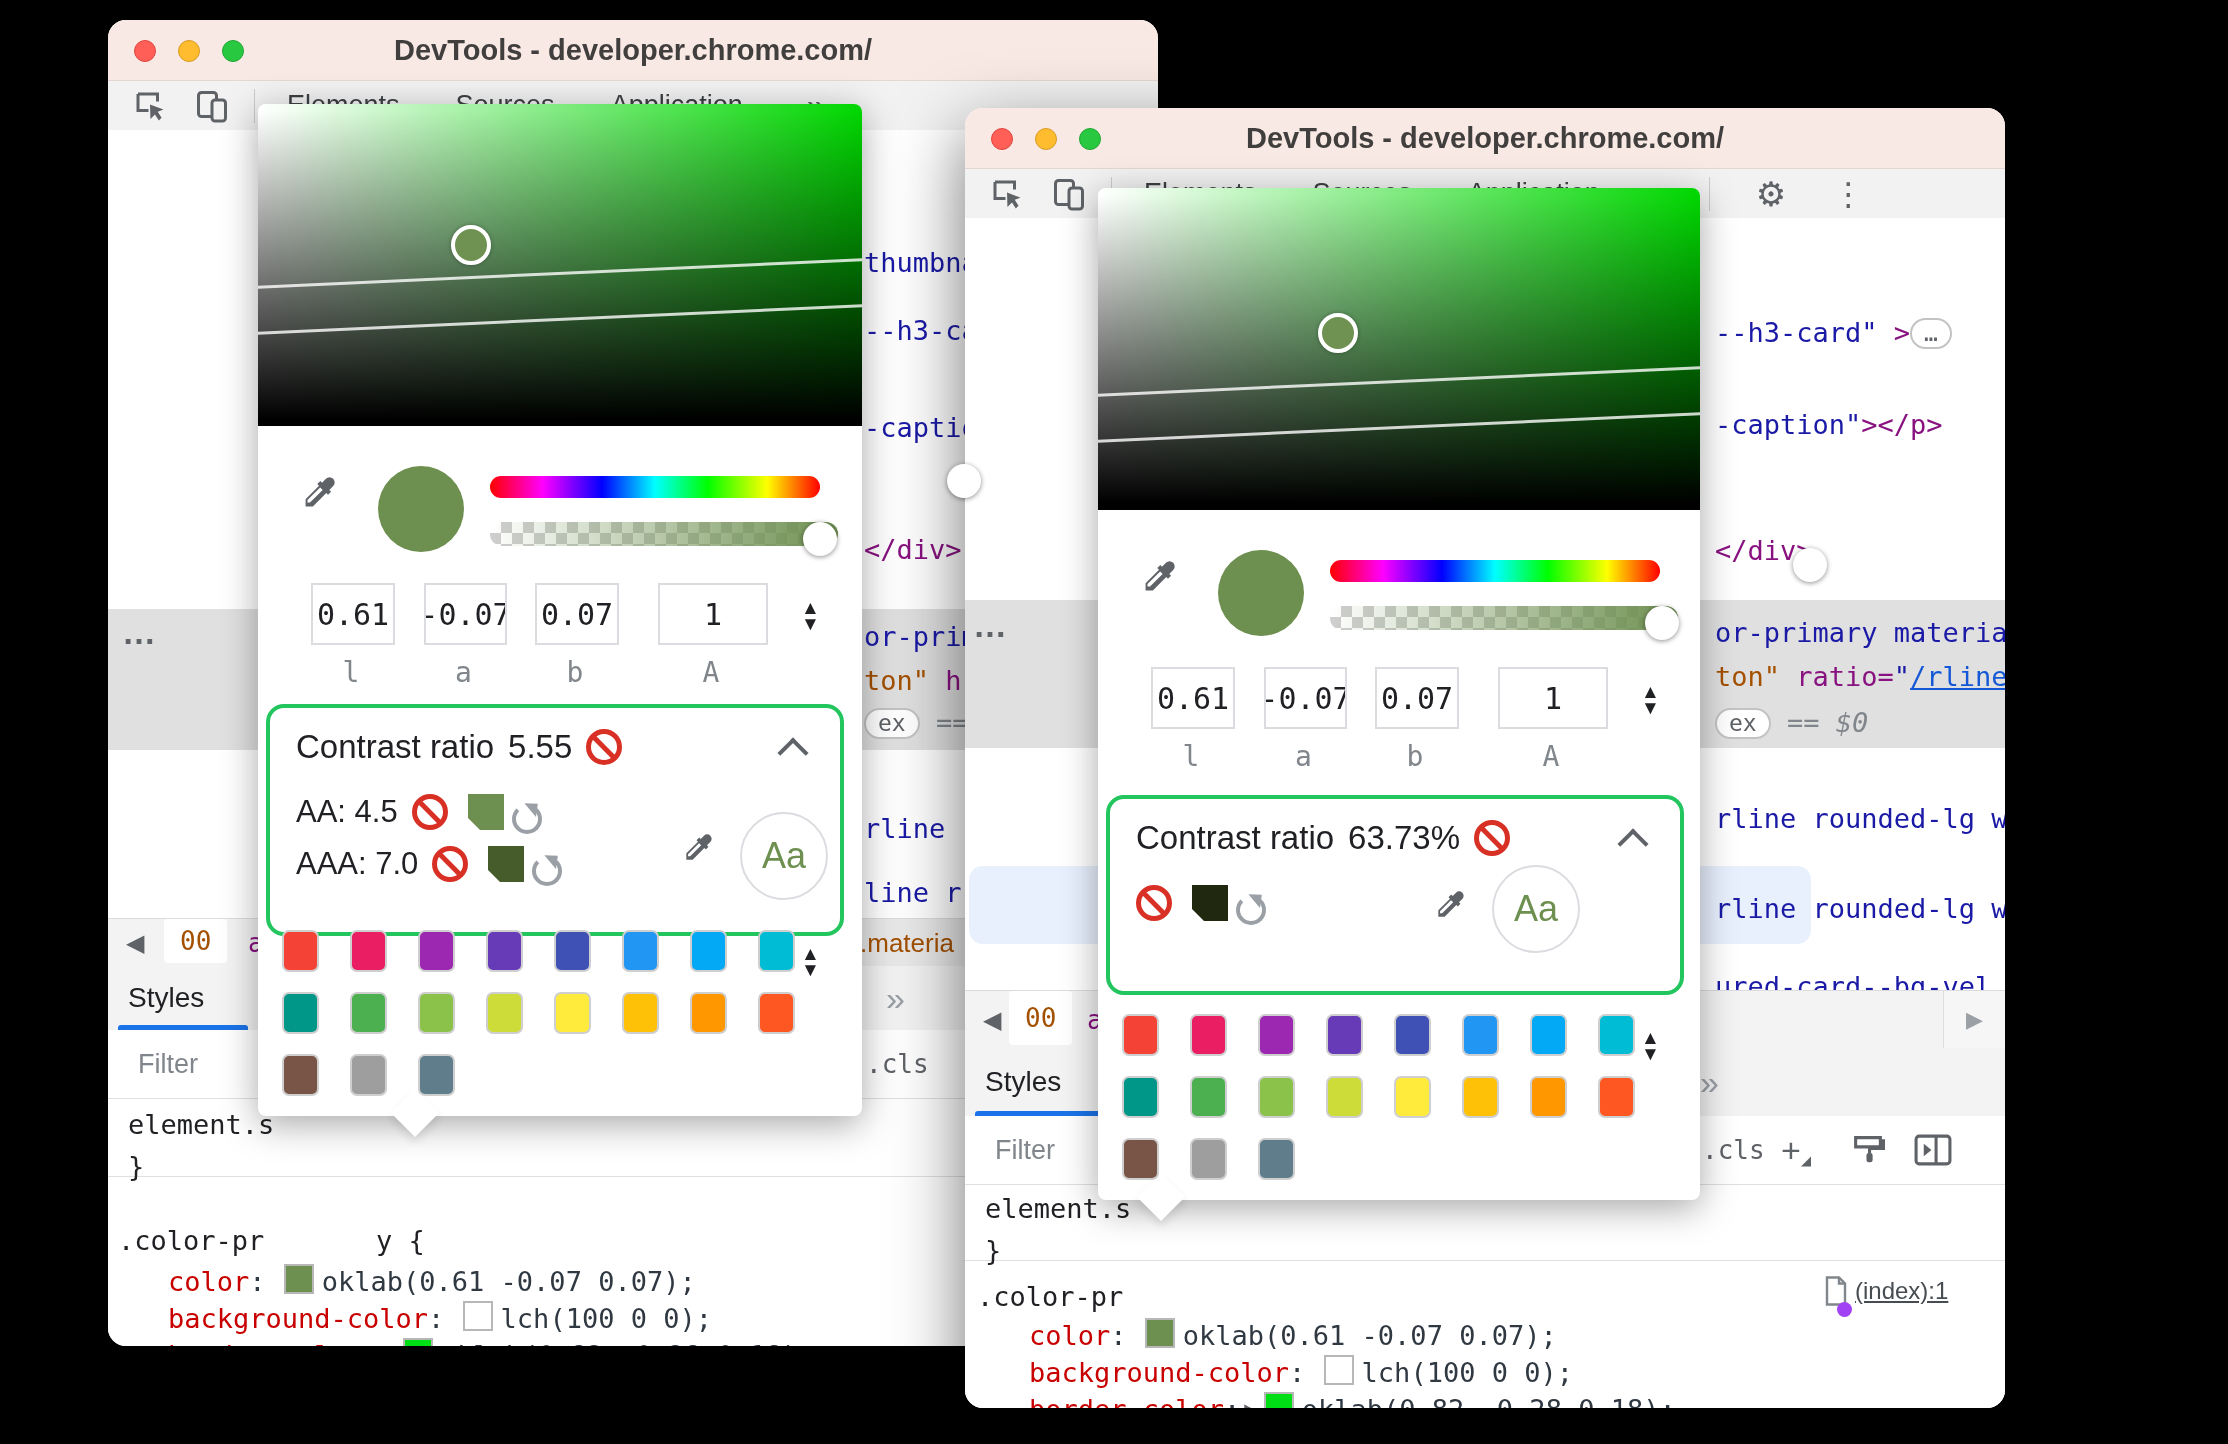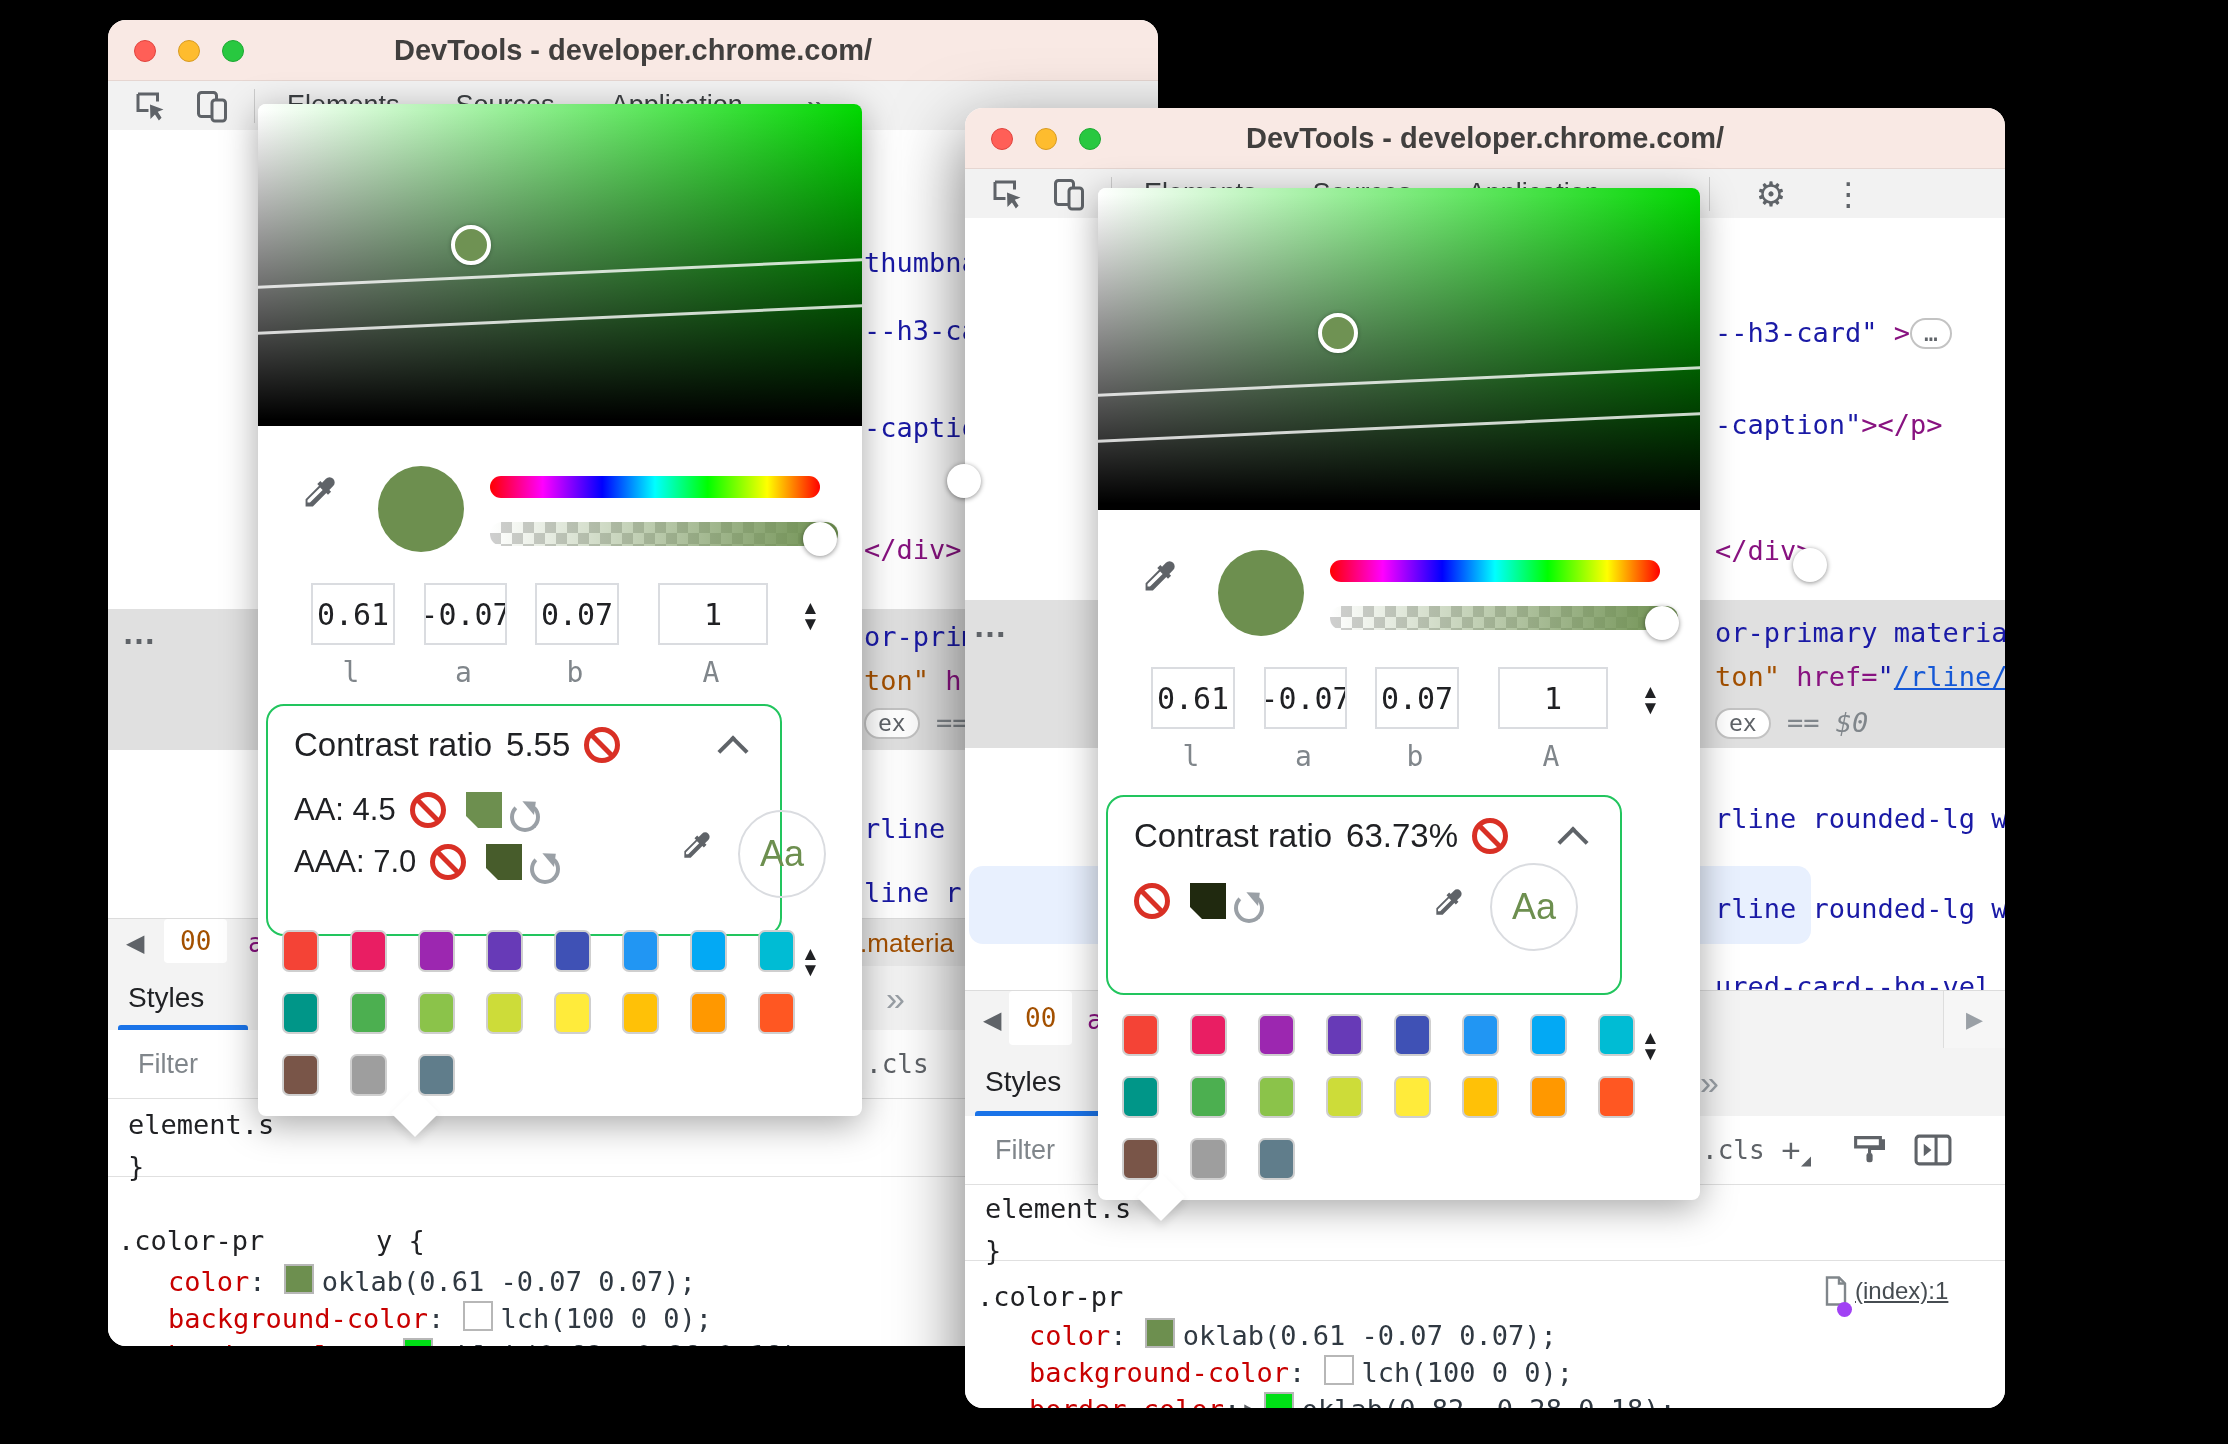--- a/index.html
+++ b/index.html
@@ -136,21 +136,21 @@
         box-shadow:0 1px 5px rgba(0,0,0,.45);margin:-6px 0 0 -17px;}
   .inbox{position:absolute;top:479px;height:58px;border:2px solid #dadce0;
          font-family:"DejaVu Sans Mono",monospace;font-size:30px;color:#202124;
          display:flex;align-items:center;justify-content:center;overflow:hidden;white-space:nowrap;}
   .inlabel{position:absolute;top:552px;width:80px;text-align:center;
            font-family:"DejaVu Sans Mono",monospace;font-size:28px;color:#80868b;}
   .spinner{position:absolute;color:#202124;font-size:19px;line-height:16px;text-align:center;}
   .sp-inputs{left:543px;top:496px;}
   .sp-palette{left:543px;top:842px;}
 
-  .contrast{position:absolute;left:8px;width:516px;border:2px solid #22c55e;border-radius:18px;
+  .contrast{position:absolute;left:8px;width:578px;border:4px solid #22c55e;border-radius:18px;
             background:#fff;box-sizing:border-box;}
   .w-back .contrast{top:600px;height:232px;}
   .w-front .contrast{top:607px;height:200px;}
   .ct-title{position:absolute;left:26px;top:20px;font-size:33px;color:#202124;display:flex;
             align-items:center;gap:14px;}
   .ct-chevron{position:absolute;right:36px;top:34px;width:18px;height:18px;
               border-top:4px solid #5f6368;border-right:4px solid #5f6368;transform:rotate(-45deg);}
   .ct-rows{position:absolute;left:26px;top:78px;right:190px;}
   .ct-row{display:flex;align-items:center;gap:14px;height:52px;font-size:31px;color:#202124;}
   .noent{display:inline-block;width:26px;height:26px;border:5px solid #d93025;border-radius:50%;
@@ -384,21 +384,21 @@
   </div>
   <div class="content">
     <div class="band"></div>
     <div class="dots3">…</div>
     <div class="bluerow"></div>
     <div>
         <div class="code-line" style="left: 750px; top: 100px;"><span class="tk-attr">--h3-card"</span><span class="tk-tag"> &gt;</span><span class="tk-pill">…</span></div>
         <div class="code-line" style="left: 750px; top: 192px;"><span class="tk-attr">-caption"</span><span class="tk-tag">&gt;&lt;/p&gt;</span></div>
         <div class="code-line" style="left: 750px; top: 318px;"><span class="tk-tag">&lt;/div&gt;</span></div>
         <div class="code-line" style="left: 750px; top: 400px;"><span class="tk-attr">or-primary materia</span></div>
-        <div class="code-line" style="left: 750px; top: 444px;"><span class="tk-an">ton"</span><span class="tk-tag"> href=</span><span class="tk-attr">"</span><span class="tk-link">/rline/i</span></div>
+        <div class="code-line" style="left: 750px; top: 444px;"><span class="tk-an">ton"</span><span class="tk-tag"> ratio=</span><span class="tk-attr">"</span><span class="tk-link">/rline/i</span></div>
         <div class="code-line" style="left: 750px; top: 490px;"><span class="tk-pill">ex</span><span class="tk-dim"> == </span><span class="tk-dollar">$0</span></div>
         <div class="code-line" style="left: 750px; top: 586px;"><span class="tk-attr">rline rounded-lg w</span></div>
         <div class="code-line" style="left: 750px; top: 676px;"><span class="tk-attr">rline rounded-lg w</span></div>
         <div class="code-line" style="left: 750px; top: 754px;"><span class="tk-attr">ured-card--bg-vel</span></div>
       </div>
 
     <div class="breadcrumb">
       <span class="bc-back">◀</span>
       <span class="bc-pill">00</span>
       <span class="bc-tag">a</span>

